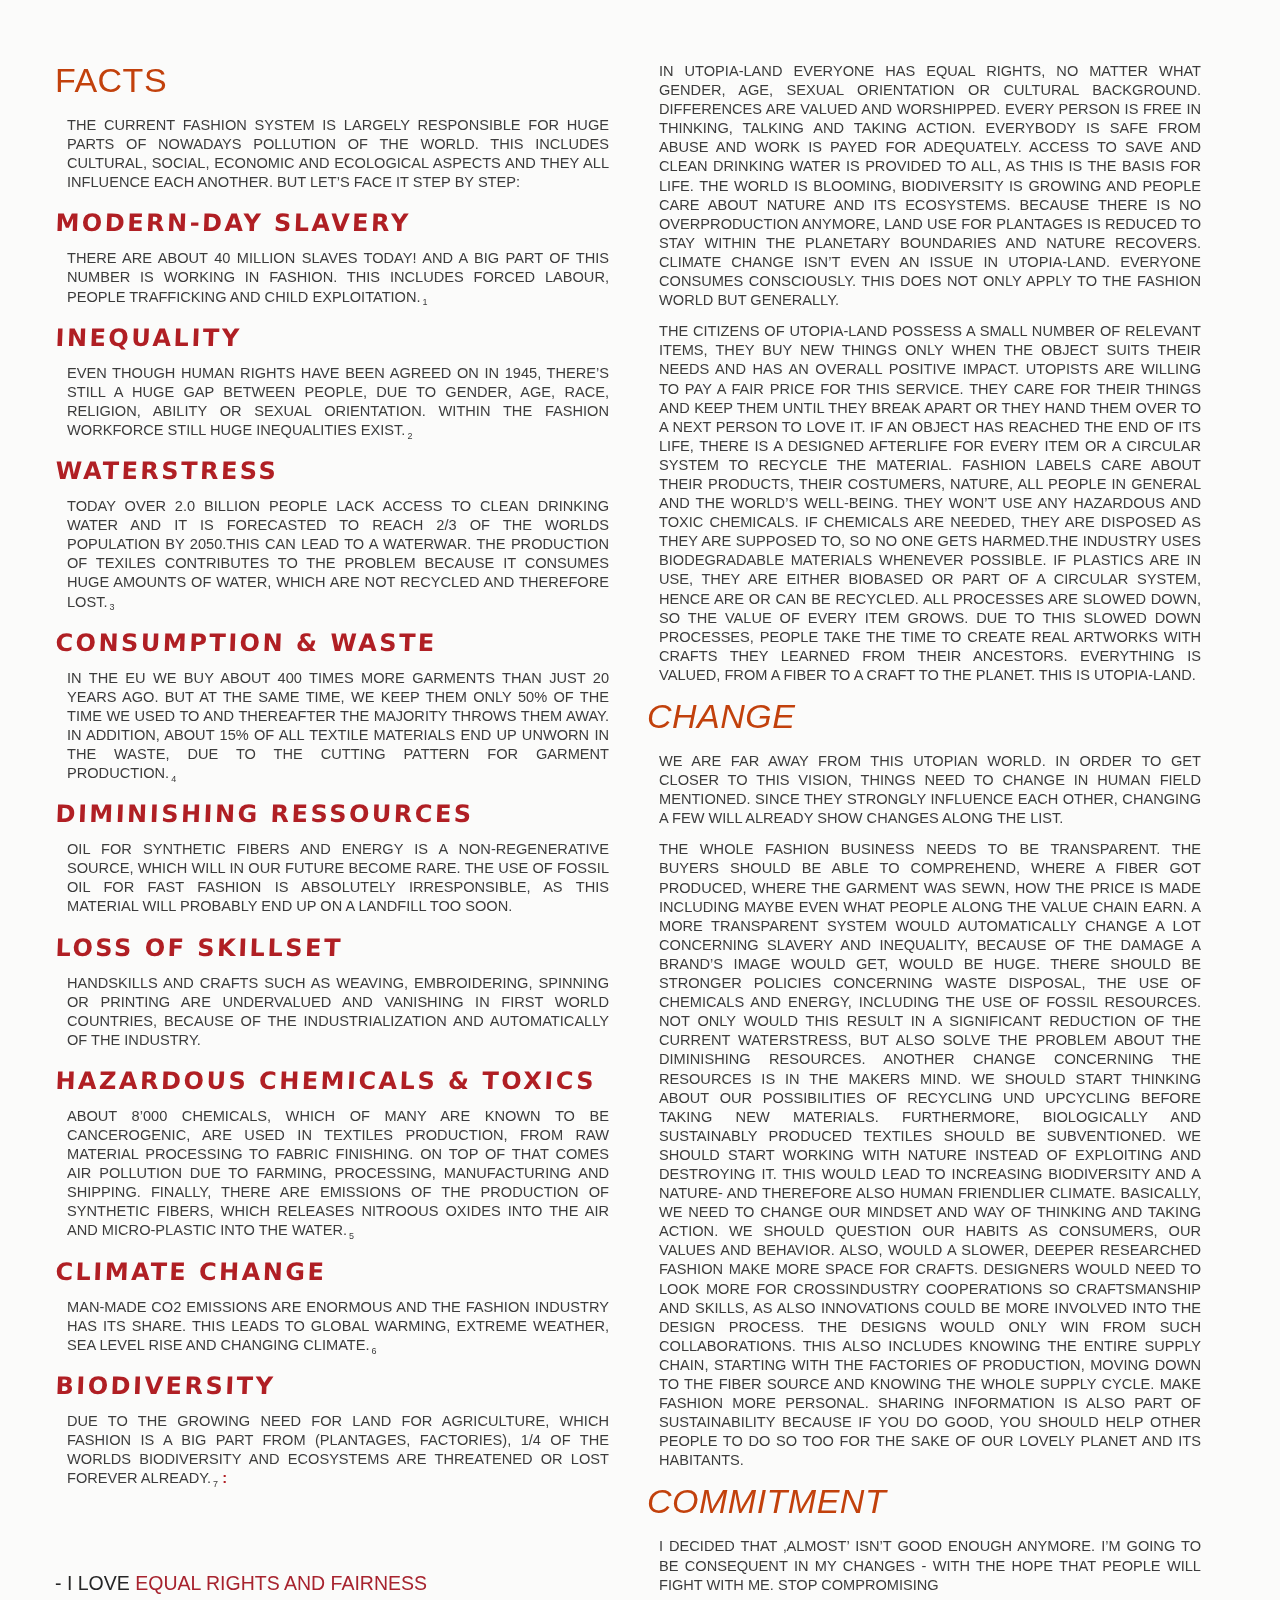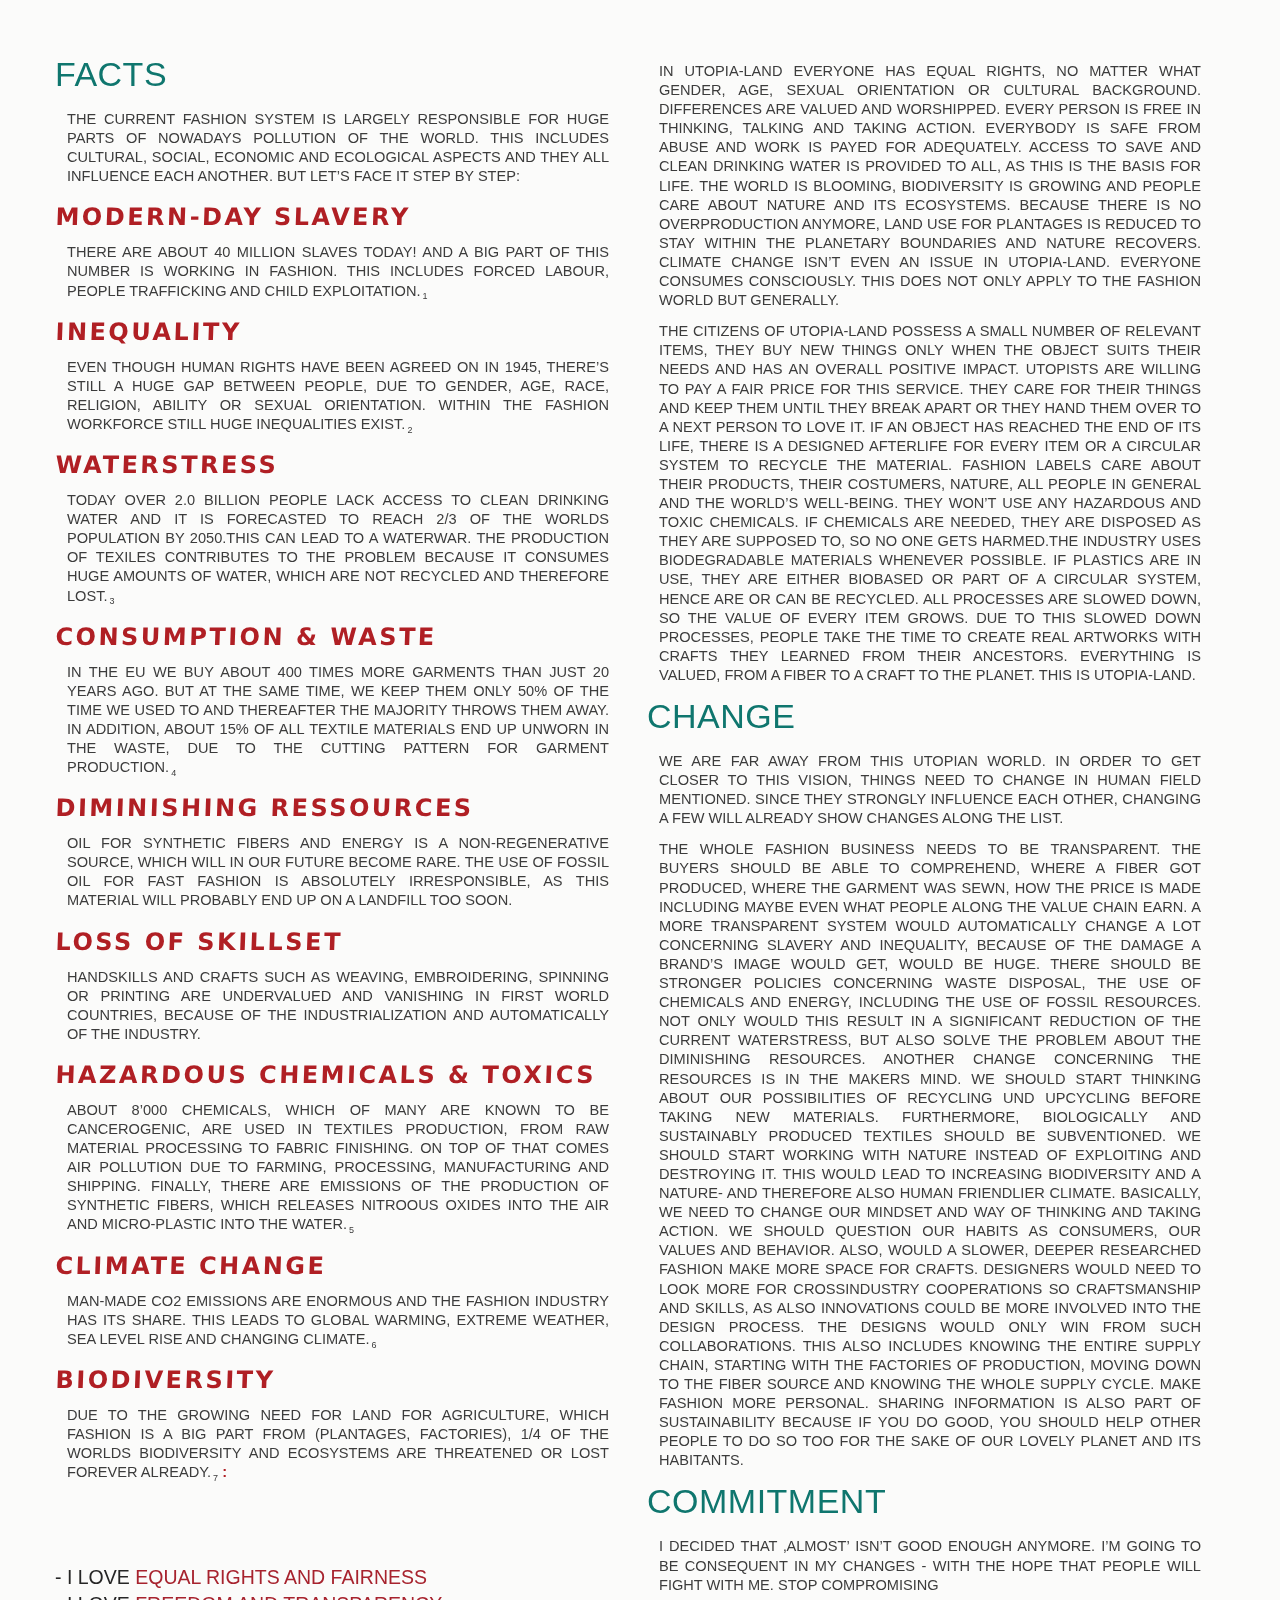--- a/index.html
+++ b/index.html
@@ -16,22 +16,22 @@
     padding: 50px 58px 30px 55px;
     box-sizing: border-box;
   }
   .col { width: 566px; flex: 0 0 566px; }
 
   h1.big {
     font-family: "Liberation Sans", sans-serif;
     font-weight: 400;
     font-size: 34px;
     letter-spacing: 0.5px;
-    color: #0f766e;
-    margin: 5px 0 16px 0;
+    color: #c2410c;
+    margin: 11px 0 16px 0;
   }
   p.body {
     font-size: 14.6px;
     line-height: 19.1px;
     text-align: justify;
     margin: 12px;
     color: #3c3c3c;
   }
   h2.marker {
     font-family: "DejaVu Sans", sans-serif;
@@ -48,21 +48,21 @@
   .red-suffix { color: #b01f24; font-weight: 700; margin-left: 4px; }
 
   .values-block { margin-top: 82px; }
   .value-line {
     font-size: 19.5px;
     line-height: 26.5px;
     color: #262626;
   }
   .value-red { color: #a7232e; }
 
-  .head-gap { margin-top: 38px; }
+  .head-gap { margin-top: 38px; font-style: italic; }
   .para-gap { margin-top: 19px; }
 </style>
 </head>
 <body>
 
 <div class="page">
 
   <div class="col">
     <h1 class="big">FACTS</h1>
     <p class="body">THE CURRENT FASHION SYSTEM IS LARGELY RESPONSIBLE FOR HUGE PARTS OF NOWADAYS POLLUTION OF THE WORLD. THIS INCLUDES CULTURAL, SOCIAL, ECONOMIC AND ECOLOGICAL ASPECTS AND THEY ALL INFLUENCE EACH ANOTHER. BUT LET’S FACE IT STEP BY STEP:</p>

